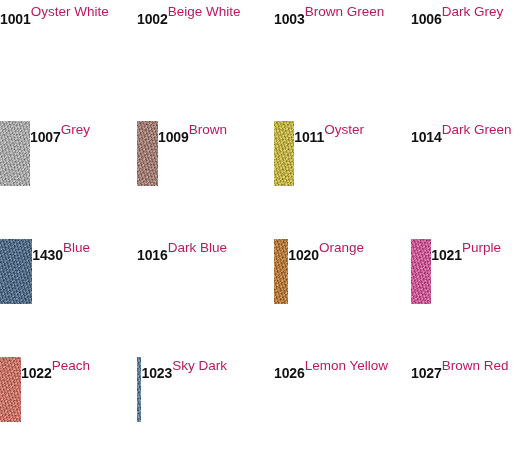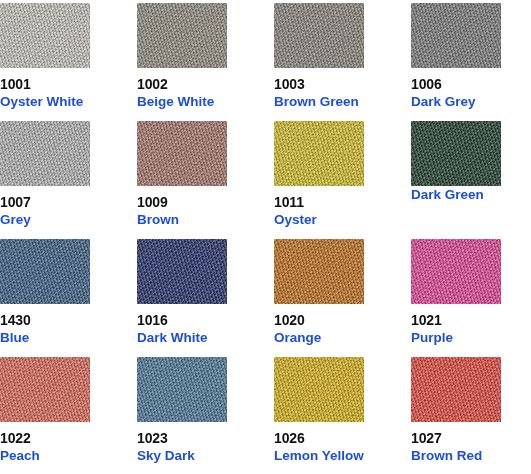--- a/index.html
+++ b/index.html
@@ -22,21 +22,21 @@
     grid-template-rows: repeat(4, 118px);
     column-gap: 47px;
     row-gap: 0px;
     padding: 3px 0 0 0;
     box-sizing: border-box;
   }
 
   .swatch-card {
     width: 90px;
     display: flex;
-    flex-direction: column;
+    flex-direction: row;
   }
 
   .swatch-chip {
     width: 90px;
     height: 65px;
     position: relative;
     overflow: hidden;
     background-repeat: repeat;
     background-size: 3px 3px, 5px 5px, 7px 4px, 100% 100%;
   }
@@ -90,22 +90,22 @@
     font-weight: bold;
     color: #111111;
     letter-spacing: -0.1px;
     line-height: 18px;
     margin-top: 7px;
     white-space: nowrap;
   }
 
   .swatch-name {
     font-size: 13.5px;
-    font-weight: bold;
-    color: #1d4ed8;
+    font-weight: normal;
+    color: #be185d;
     line-height: 18px;
     margin-top: 0px;
     white-space: nowrap;
   }
 </style>
 </head>
 <body>
 
 <div id="swatch-grid">
     <div class="swatch-card">
@@ -138,31 +138,32 @@
       <div class="swatch-code">1009</div>
       <div class="swatch-name">Brown</div>
     </div>
     <div class="swatch-card">
       <div class="swatch-chip" style="background-color: rgb(214, 194, 44);"></div>
       <div class="swatch-code">1011</div>
       <div class="swatch-name">Oyster</div>
     </div>
     <div class="swatch-card">
       <div class="swatch-chip" style="background-color: rgb(29, 61, 42);"></div>
+      <div class="swatch-code">1014</div>
       <div class="swatch-name">Dark Green</div>
     </div>
     <div class="swatch-card">
       <div class="swatch-chip" style="background-color: rgb(60, 95, 133);"></div>
       <div class="swatch-code">1430</div>
       <div class="swatch-name">Blue</div>
     </div>
     <div class="swatch-card">
       <div class="swatch-chip" style="background-color: rgb(34, 48, 107);"></div>
       <div class="swatch-code">1016</div>
-      <div class="swatch-name">Dark White</div>
+      <div class="swatch-name">Dark Blue</div>
     </div>
     <div class="swatch-card">
       <div class="swatch-chip" style="background-color: rgb(196, 113, 31);"></div>
       <div class="swatch-code">1020</div>
       <div class="swatch-name">Orange</div>
     </div>
     <div class="swatch-card">
       <div class="swatch-chip" style="background-color: rgb(229, 69, 154);"></div>
       <div class="swatch-code">1021</div>
       <div class="swatch-name">Purple</div>

